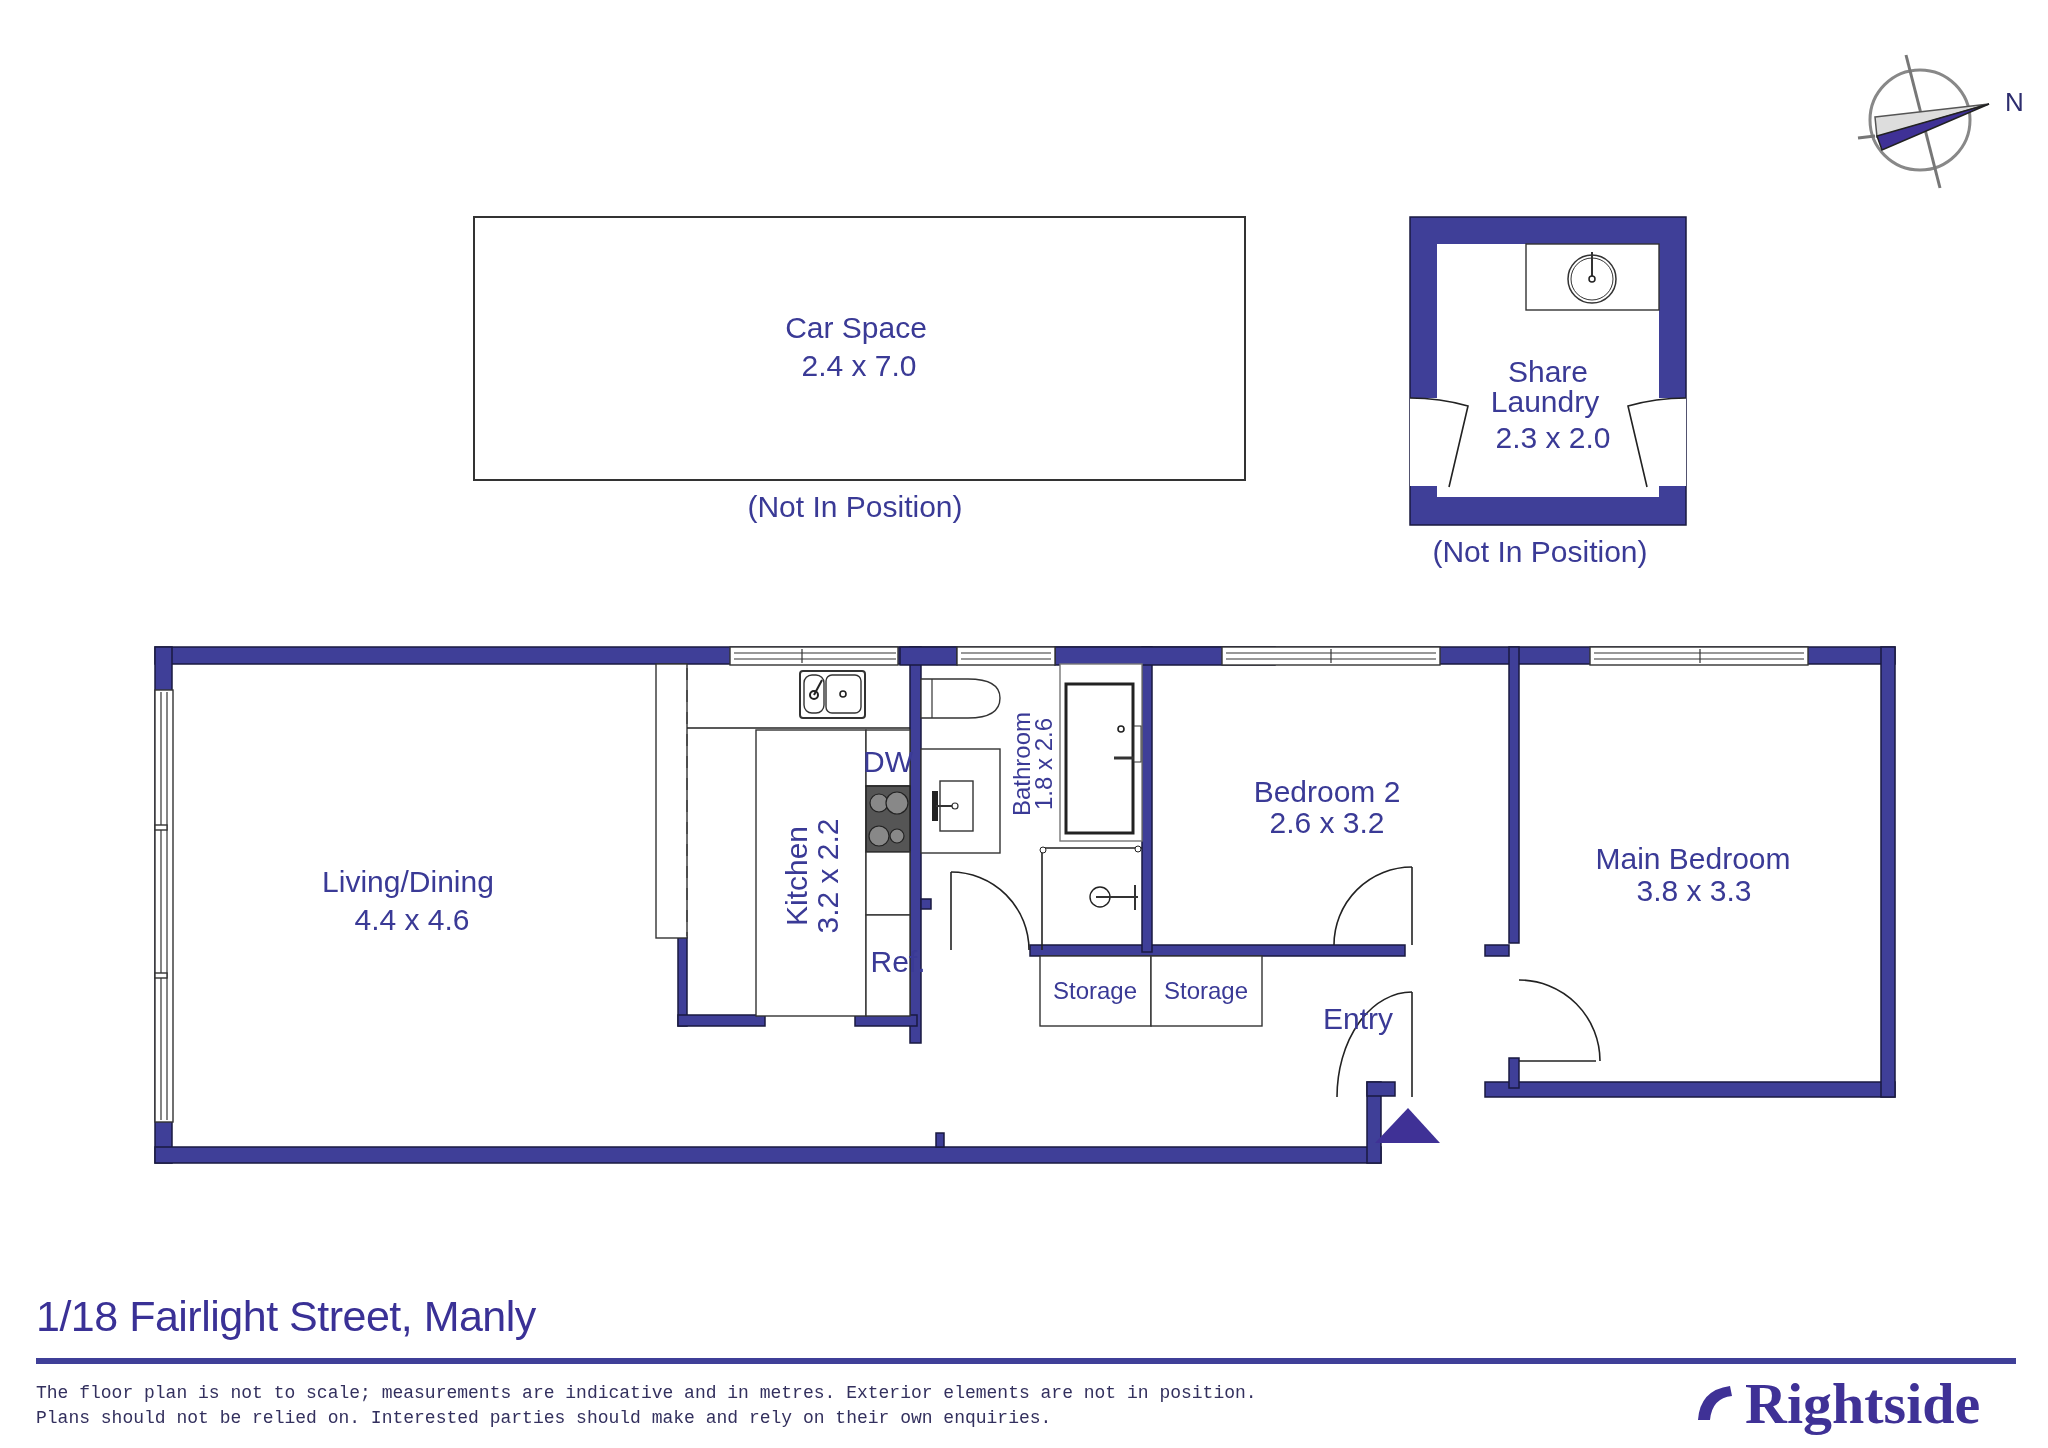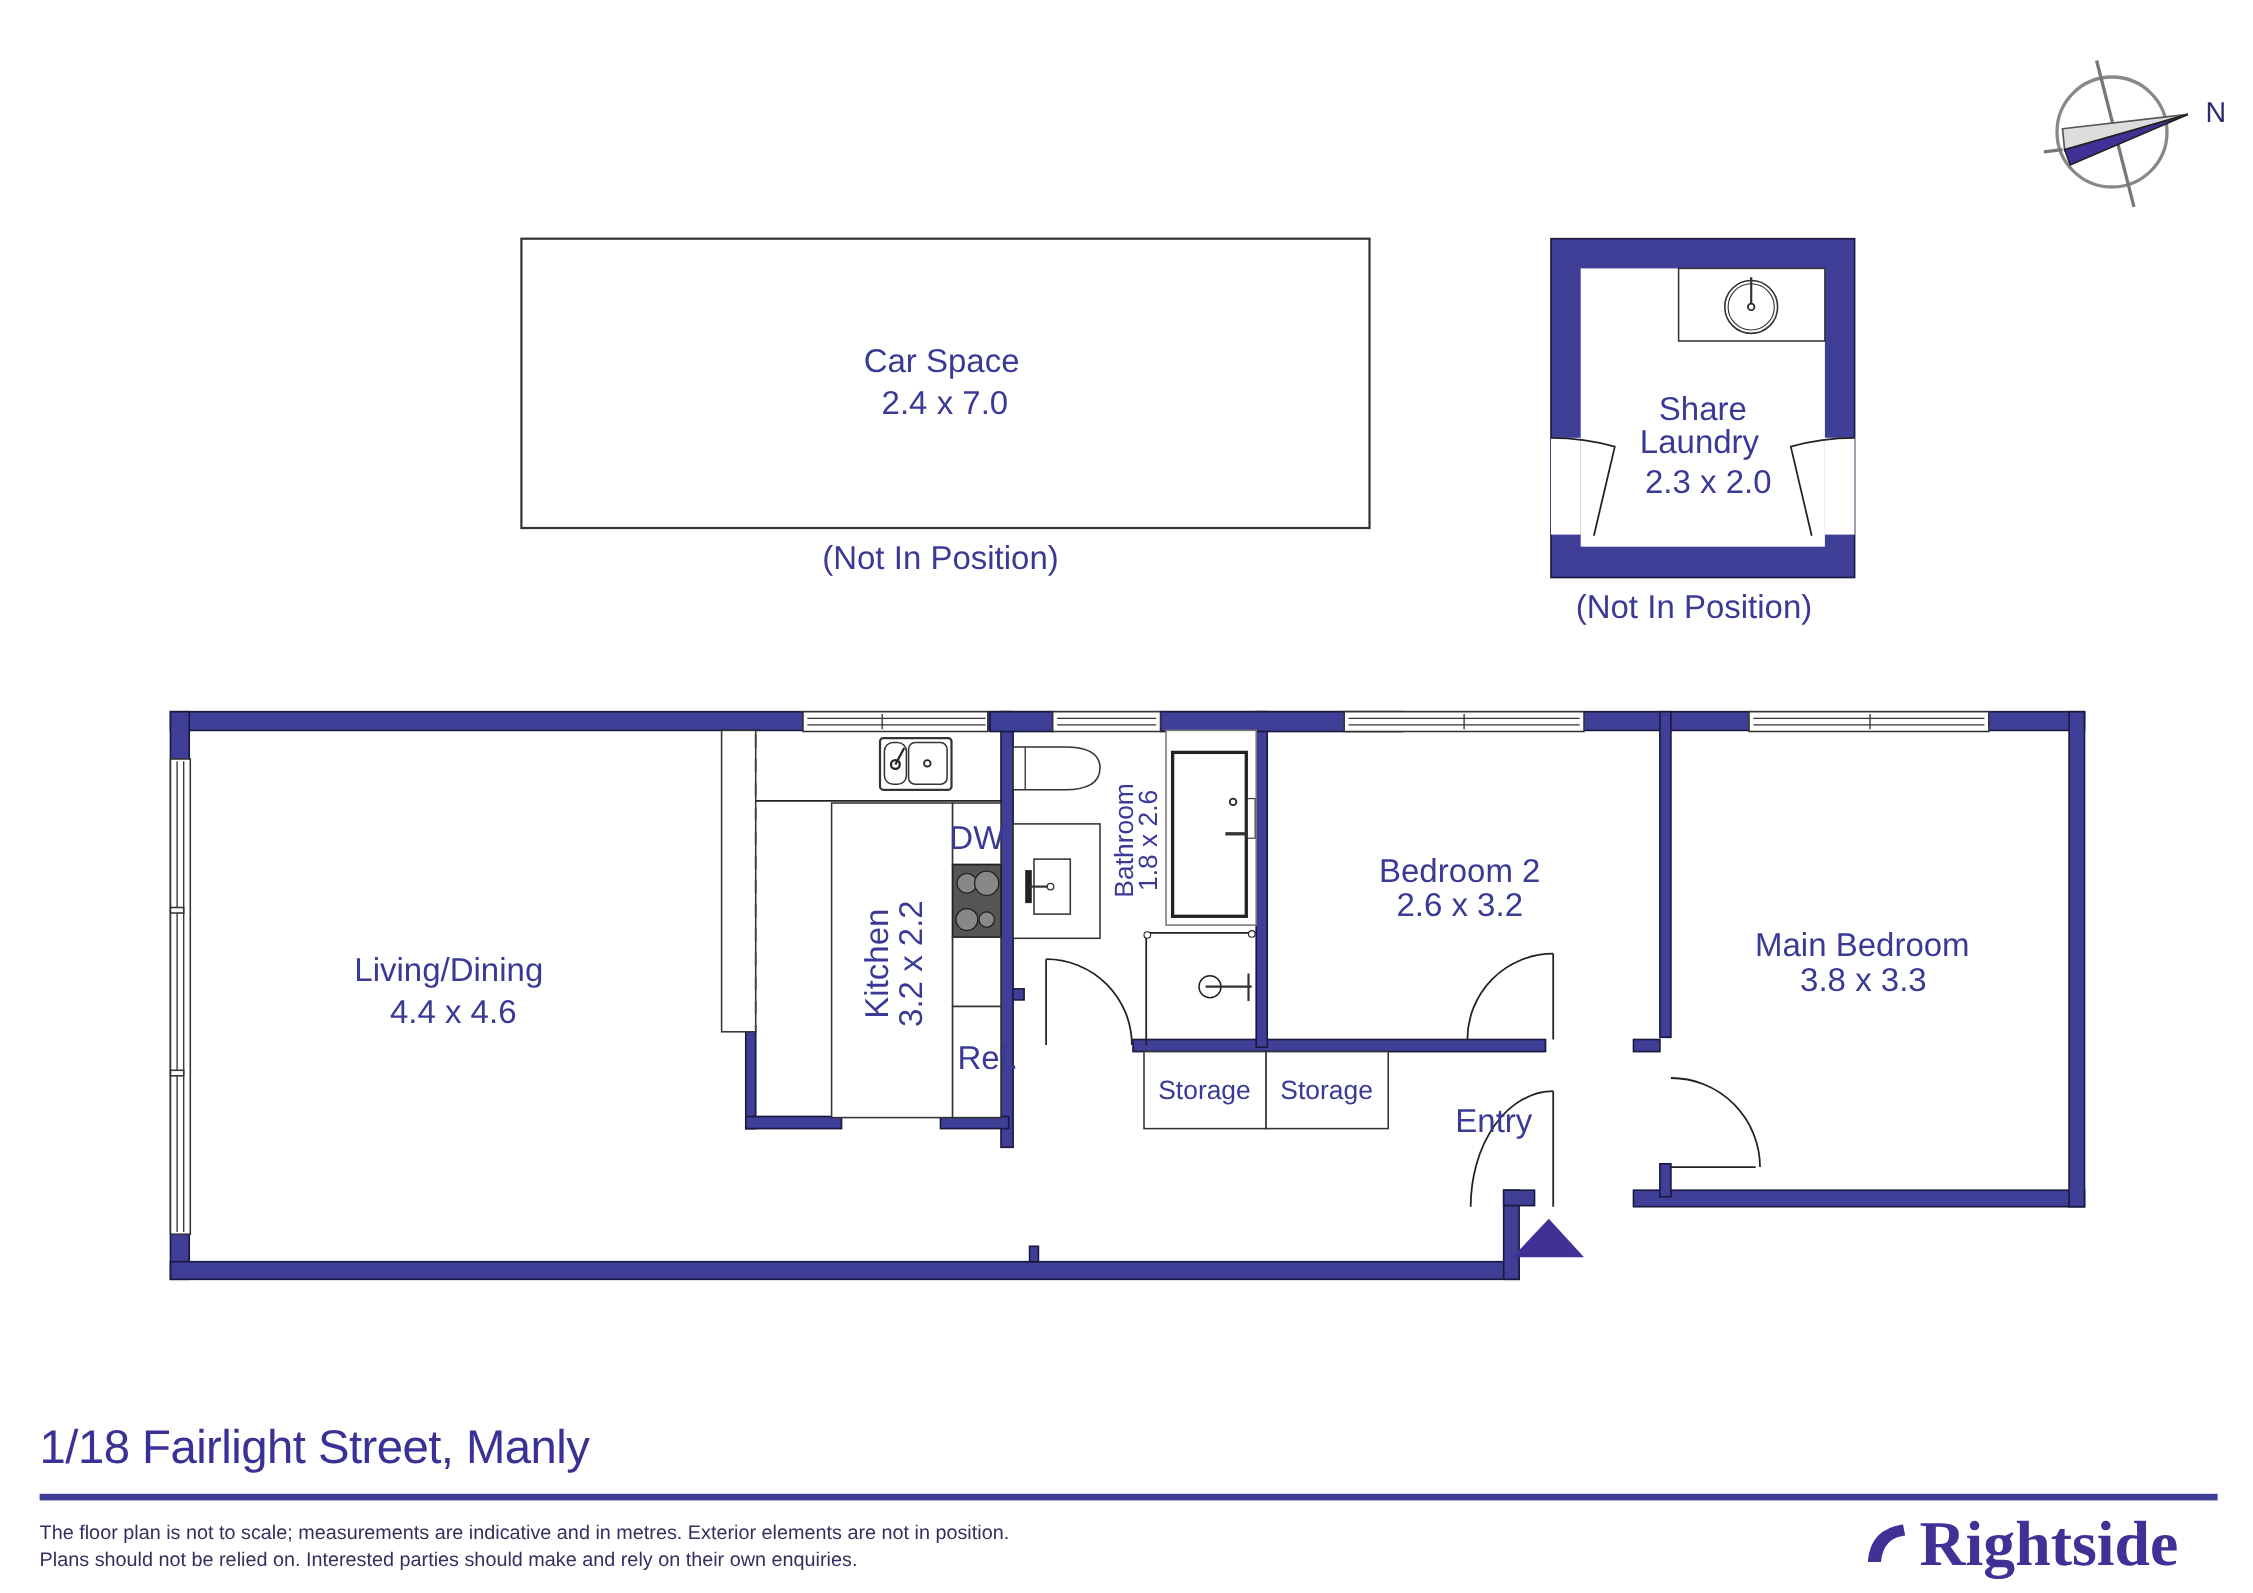--- a/index.html
+++ b/index.html
@@ -7,21 +7,21 @@
   #plan { position: absolute; left: 0; top: 0; width: 2048px; height: 1448px; }
   .wall { fill: #3f3f98; stroke: #1a1a40; stroke-width: 1.5; }
   .line { fill: none; stroke: #222; stroke-width: 1.6; }
   .thin { fill: none; stroke: #333; stroke-width: 1.2; }
   .win { fill: #fff; stroke: #333; stroke-width: 1.4; }
   .fill-w { fill: #fff; stroke: #333; stroke-width: 1.4; }
   .lbl { fill: #3a3a96; font-family: "Liberation Sans", sans-serif; font-size: 30px; text-anchor: middle; }
   .lbl-sm { fill: #3a3a96; font-family: "Liberation Sans", sans-serif; font-size: 24px; text-anchor: middle; }
   .title { position: absolute; left: 36px; top: 1292px; font-size: 43px; color: #3a3196; font-family: Liberation Sans, sans-serif; letter-spacing: -0.5px; }
   .rule { position: absolute; left: 36px; top: 1358px; width: 1980px; height: 6px; background: #3f3f98; }
-  .disc { position: absolute; left: 36px; font-size: 18px; color: #33305e; font-family: Liberation Sans, sans-serif; }
+  .disc { position: absolute; left: 36px; font-size: 18px; color: #33305e; font-family: Liberation Mono, monospace; }
   .brand { position: absolute; left: 1745px; top: 1370px; font-size: 58px; font-weight: bold; color: #3f3196; font-family: "Liberation Serif", serif; }
   .brand-mark { position: absolute; left: 1696px; top: 1382px; width: 40px; height: 40px; }
 </style>
 </head>
 <body>
 
 <svg id="plan" viewBox="0 0 2048 1448" xmlns="http://www.w3.org/2000/svg">
 
   <g>
     <circle cx="1920" cy="120" r="50" fill="none" stroke="#888" stroke-width="3"></circle>

